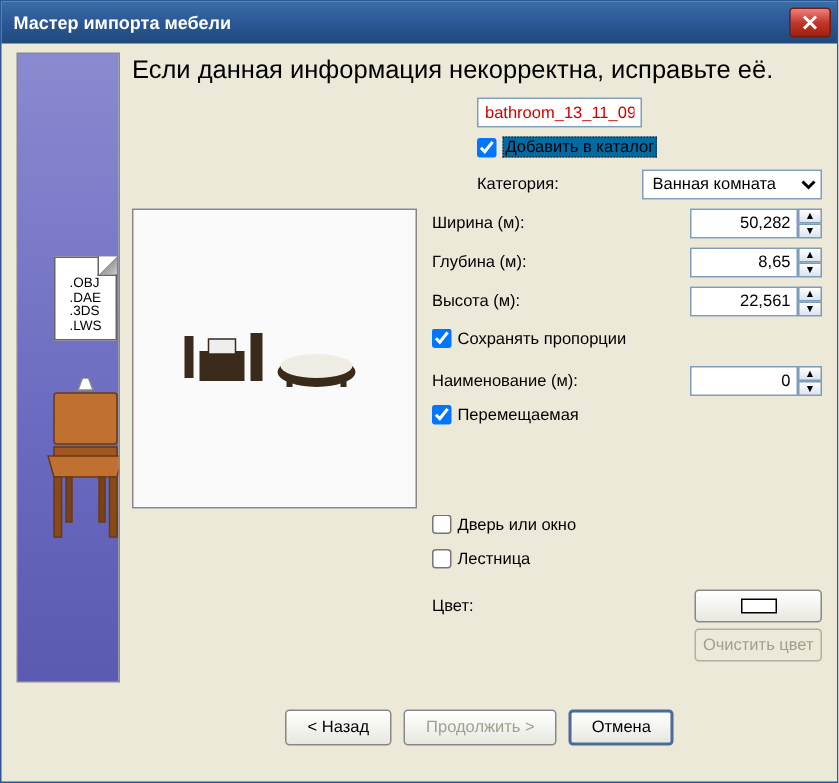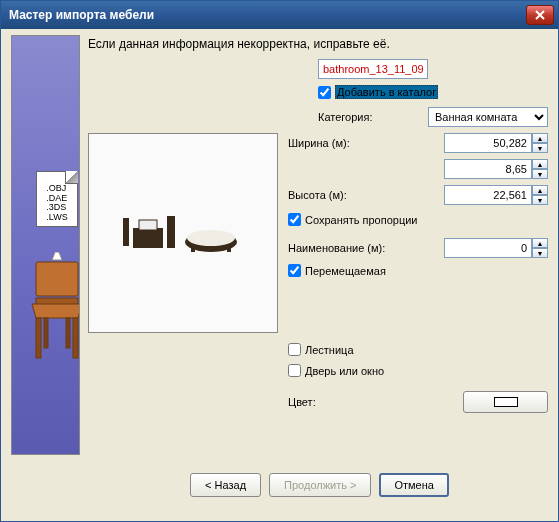--- a/index.html
+++ b/index.html
@@ -8,33 +8,33 @@
   .titlebar { height: 28px; background: linear-gradient(to bottom, #3a6ea5, #2b5797 50%, #1e4a7a); display: flex; align-items: center; padding: 0 4px 0 8px; }
   .titlebar-text { color: #fff; font-weight: bold; font-size: 12px; flex: 1; }
   .close-btn { width: 28px; height: 20px; background: linear-gradient(to bottom, #f08080, #c0392b 50%, #a02010); border: 1px solid #7a1a0a; border-radius: 3px; display: flex; align-items: center; justify-content: center; cursor: pointer; }
   .close-btn svg { width: 10px; height: 10px; }
   .content { display: flex; height: 430px; padding: 6px 10px 0 10px; gap: 8px; }
   .sidebar { width: 90px; height: 420px; background: linear-gradient(to bottom, #8a8ad0, #6a6ac0 60%, #5a5ab0); border: 1px solid #888; position: relative; overflow: hidden; }
   .paper { position: absolute; top: 135px; left: 24px; width: 42px; height: 56px; background: #fff; border: 1px solid #666; display: flex; flex-direction: column; justify-content: flex-end; align-items: center; padding: 4px 17px; font-size: 9px; line-height: 1.05; font-family: "Arial Black", Arial, sans-serif; }
   .paper::before { content: ""; position: absolute; top: -1px; right: -1px; width: 12px; height: 12px; background: linear-gradient(135deg, #fff 0%, #fff 49%, #999 50%, #ccc 100%); border-left: 1px solid #666; border-bottom: 1px solid #666; }
   .chair { position: absolute; top: 216px; left: 10px; width: 70px; height: 120px; }
   .form-area { flex: 1; display: flex; flex-direction: column; }
-  .intro { margin: 2px 0 8px 0; font-size: 12px; }
+  .intro { margin: 2px 0 8px 0; font-size: 17px; }
   .form-row { display: flex; align-items: center; margin-bottom: 6px; }
   .form-label { width: 110px; font-size: 11px; }
   .top-section { padding-left: 230px; }
   .text-input { height: 20px; border: 1px solid #7f9db9; padding: 1px 4px; font-family: inherit; font-size: 11px; }
   .name-input { width: 110px; color: #c00; }
   .checkbox-row { display: flex; align-items: center; gap: 4px; margin: 2px 0 8px 0; }
   .select { height: 20px; border: 1px solid #7f9db9; font-family: inherit; font-size: 11px; background: #fff; width: 120px; padding-left: 2px; }
   .mid-section { display: flex; gap: 10px; }
   .preview { width: 190px; height: 200px; border: 1px solid #888; background: #fafafa; display: flex; align-items: center; justify-content: center; }
   .right-fields { flex: 1; }
   .spinner-wrap { display: flex; align-items: center; margin-left: auto; }
-  .num-input { width: 88px; height: 20px; border: 1px solid #7f9db9; text-align: right; padding: 1px 4px; font-family: inherit; font-size: 11px; }
+  .num-input { width: 72px; height: 20px; border: 1px solid #7f9db9; text-align: right; padding: 1px 4px; font-family: inherit; font-size: 11px; }
   .spin-btns { display: flex; flex-direction: column; }
   .spin-btn { width: 16px; height: 10px; border: 1px solid #7f9db9; background: linear-gradient(to bottom, #fff, #dce4f0); font-size: 7px; line-height: 1; display: flex; align-items: center; justify-content: center; cursor: pointer; }
   .bottom-section { padding-left: 200px; }
   .color-row { display: flex; align-items: center; margin-top: 6px; padding-left: 200px; }
   .color-btn { width: 85px; height: 22px; border: 1px solid #888; background: linear-gradient(to bottom, #fff, #e8e8e0); border-radius: 3px; display: flex; align-items: center; justify-content: center; cursor: pointer; margin-left: auto; }
   .color-swatch { width: 24px; height: 10px; border: 1px solid #000; background: #fff; }
   .clear-color-row { display: flex; justify-content: flex-end; padding-left: 200px; margin-top: 4px; }
   .btn-disabled { width: 85px; height: 22px; border: 1px solid #b0b0a0; background: #ece9d8; color: #a0a090; border-radius: 3px; text-align: center; line-height: 20px; font-size: 11px; }
   .button-bar { display: flex; gap: 8px; justify-content: center; align-items: center; padding: 14px 0 0 80px; }
   .btn { height: 24px; padding: 0 14px; border: 1px solid #888; background: linear-gradient(to bottom, #fff, #e8e8e0); border-radius: 3px; font-family: inherit; font-size: 11px; cursor: pointer; }
@@ -113,20 +113,21 @@
             <span class="form-label">Ширина (м):</span>
             <div class="spinner-wrap">
               <input type="text" class="num-input" value="50,282" style="">
               <div class="spin-btns">
                   <div class="spin-btn">▲</div>
                   <div class="spin-btn">▼</div>
                 </div>
             </div>
           </div>
           <div class="form-row">
+            <span class="form-label">Глубина (м):</span>
             <div class="spinner-wrap">
               <input type="text" class="num-input" value="8,65" style="">
               <div class="spin-btns">
                   <div class="spin-btn">▲</div>
                   <div class="spin-btn">▼</div>
                 </div>
             </div>
           </div>
           <div class="form-row">
             <span class="form-label">Высота (м):</span>
@@ -153,35 +154,38 @@
             </div>
           </div>
           <div class="checkbox-row">
             <input type="checkbox" checked="" style="">
             <span>Перемещаемая</span>
           </div>
         </div>
       </div>
 
       <div class="bottom-section">
+        <div class="checkbox-row" style="margin-top:4px;">
+          <input type="checkbox" style="">
+          <span>Дверь или окно</span>
+        </div>
         <div class="checkbox-row" style="margin-top:10px;">
           <input type="checkbox" style="">
           <span>Лестница</span>
-        </div>
-        <div class="checkbox-row" style="margin-top:4px;">
-          <input type="checkbox" style="">
-          <span>Дверь или окно</span>
         </div>
       </div>
 
       <div class="color-row">
         <span class="form-label">Цвет:</span>
         <div class="color-btn">
           <div class="color-swatch"></div>
         </div>
+      </div>
+      <div class="clear-color-row">
+        <div class="btn-disabled">Очистить цвет</div>
       </div>
     </div>
   </div>
 
   <div class="button-bar">
     <button class="btn">&lt; Назад</button>
     <button class="btn disabled" disabled="">Продолжить &gt;</button>
     <button class="btn default">Отмена</button>
   </div>
 </div>

